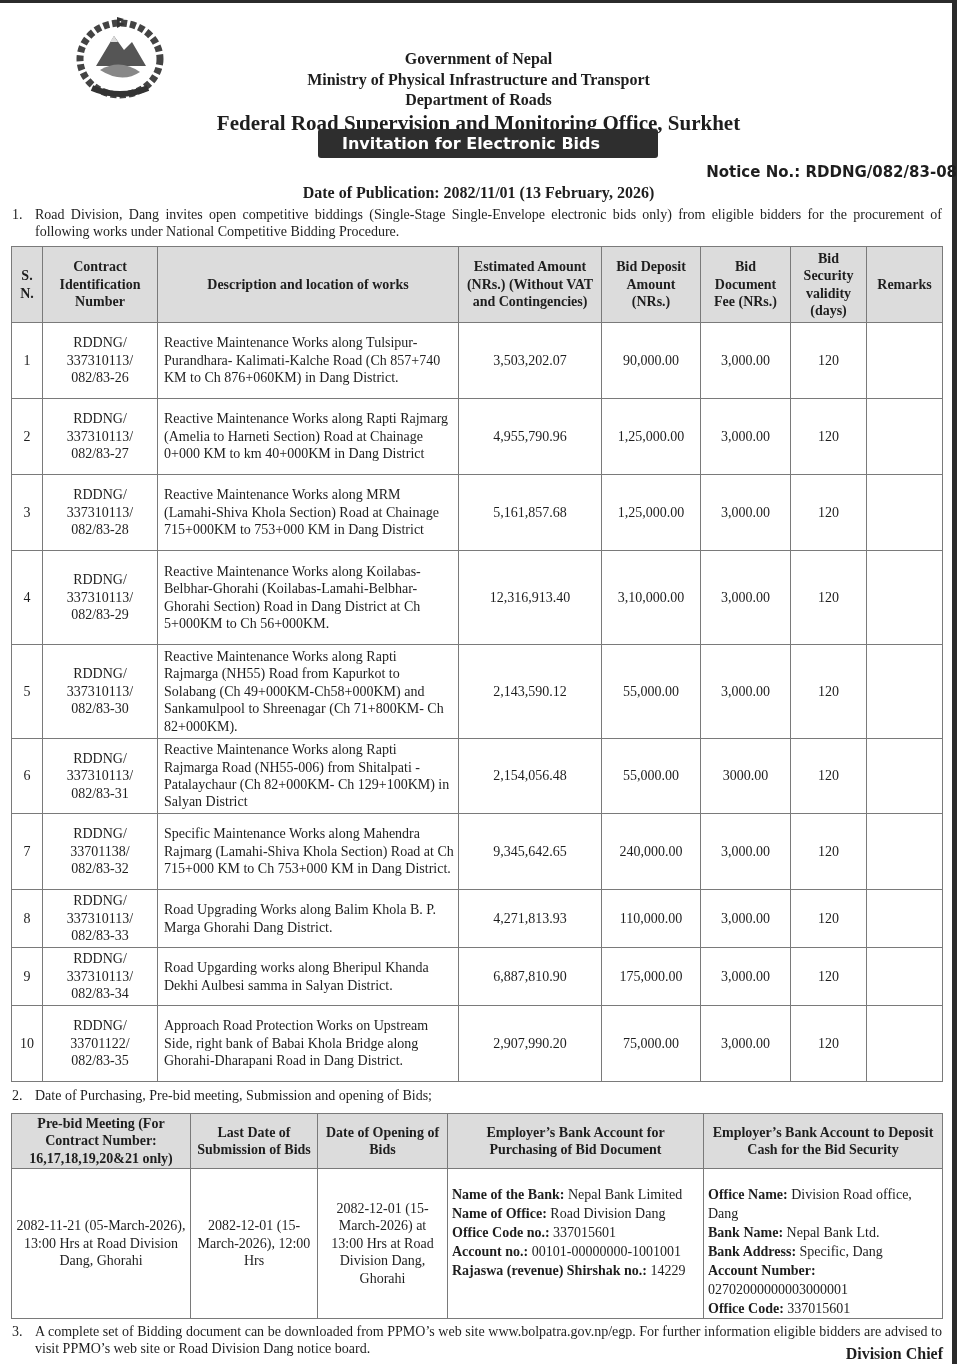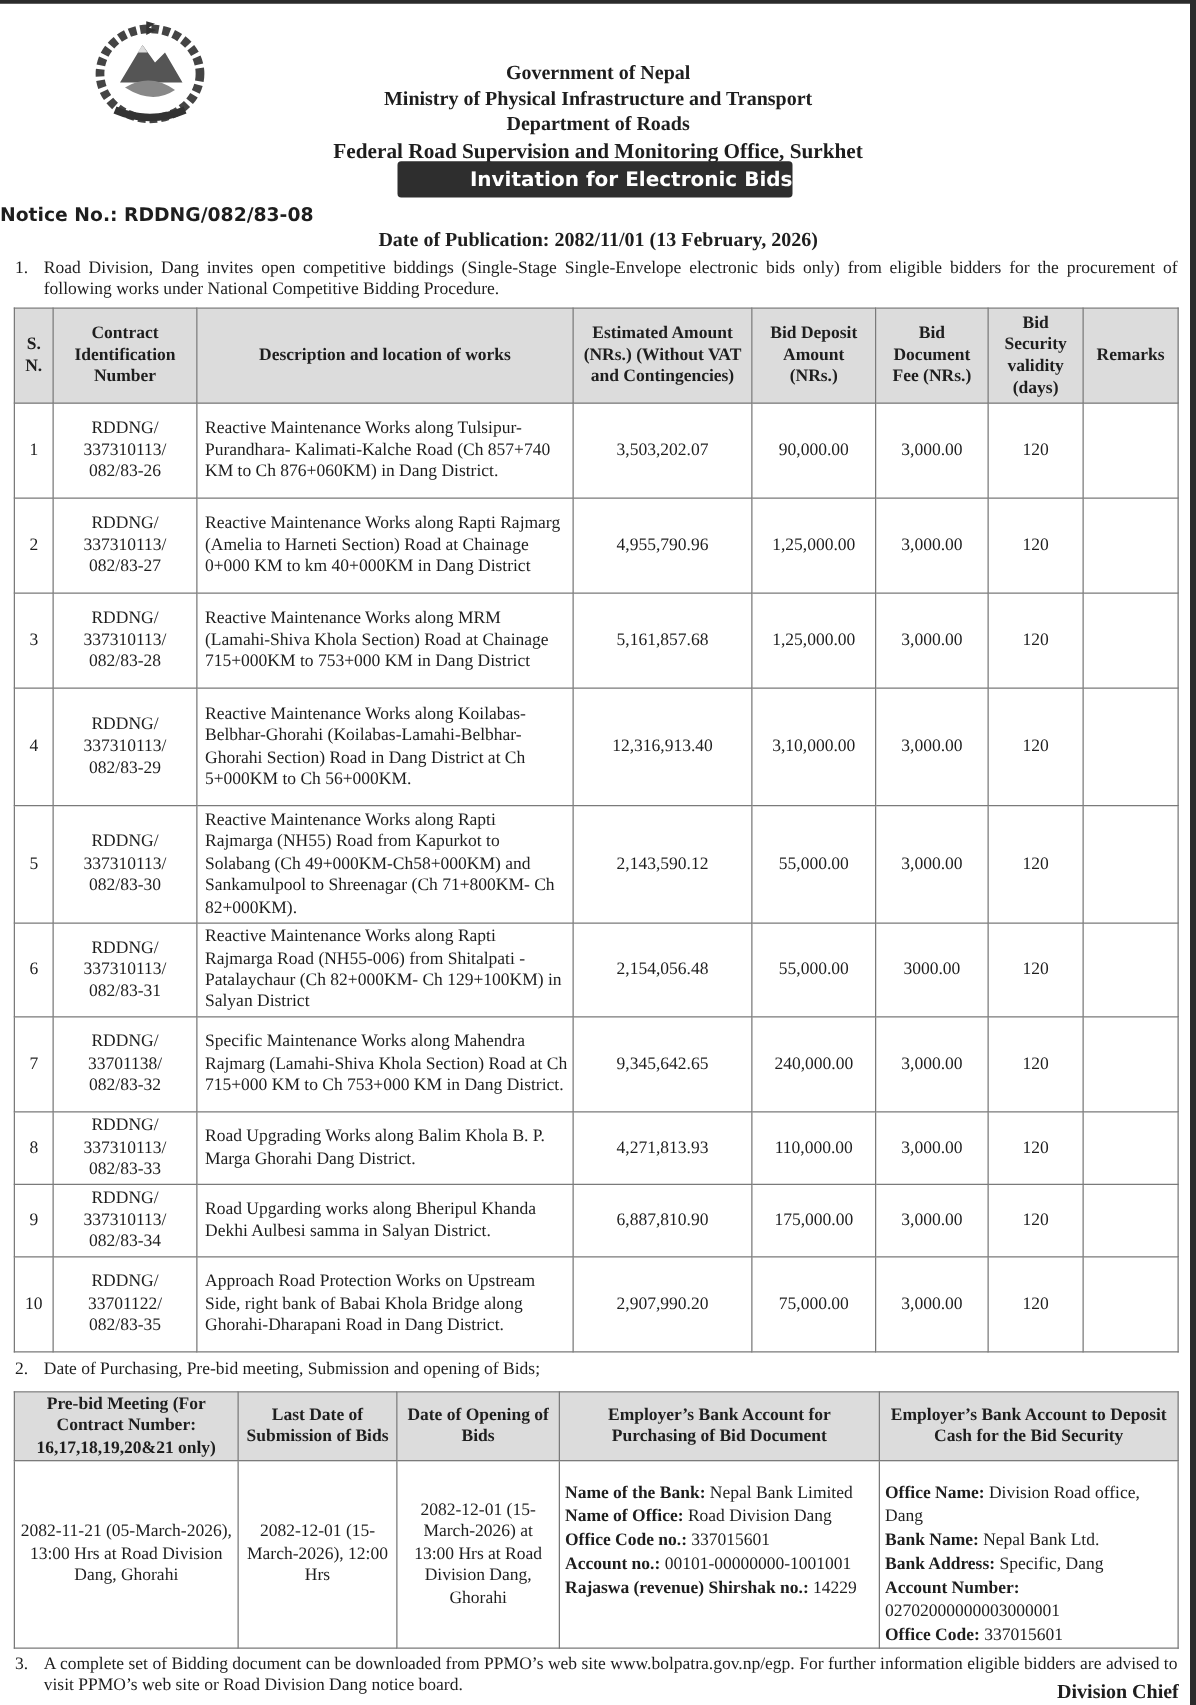--- a/index.html
+++ b/index.html
@@ -3,24 +3,24 @@
 <meta charset="utf-8">
 <style>
   html, body { margin: 0; padding: 0; background: #ffffff; }
   body { width: 957px; height: 1364px; position: relative; overflow: hidden; font-family: "DejaVu Serif", "Liberation Serif", serif; color: #1e1e1e; }
   .frame { position: absolute; left: 0; top: 0; width: 957px; height: 1364px; box-sizing: border-box; border-top: 3px solid #2b2b2b; border-right: 5px solid #2b2b2b; }
   .emblem { position: absolute; left: 70px; top: 14px; width: 100px; height: 86px; }
   .hdr { position: absolute; left: 0; width: 957px; text-align: center; font-family: "Liberation Serif", serif; font-weight: bold; margin-top: 40px; }
   .h1 { top: 10px; font-size: 16px; }
   .h2 { top: 31px; font-size: 16px; }
   .h3 { top: 51px; font-size: 16px; }
-  .h4 { top: 71px; font-size: 17px; }
+  .h4 { top: 71px; font-size: 21px; }
   .h5 { top: 92px; font-size: 24px; }
-  .banner { position: absolute; left: 318px; top: 129px; width: 316px; height: 29px; background: #2e2e2e; border-radius: 3px; color: #ffffff; font-family: "DejaVu Sans", sans-serif; font-weight: bold; font-size: 16px; text-align: right; line-height: 29px; }
-  .notice { position: absolute; top: 163px; width: 957px; text-align: left; font-family: "DejaVu Sans", sans-serif; font-size: 15px; font-weight: bold; }
+  .banner { position: absolute; left: 318px; top: 129px; width: 316px; height: 29px; background: #2e2e2e; border-radius: 3px; color: #ffffff; font-family: "DejaVu Sans", sans-serif; font-weight: bold; font-size: 16px; text-align: left; line-height: 29px; padding-left: 24px; }
+  .notice { position: absolute; top: 163px; width: 957px; text-align: right; font-family: "DejaVu Sans", sans-serif; font-size: 15px; font-weight: bold; }
   .pubdate { position: absolute; top: 184px; width: 957px; text-align: center; font-family: "Liberation Serif", serif; font-weight: bold; font-size: 16px; }
   .para { position: absolute; left: 12px; width: 930px; font-family: "Liberation Serif", serif; font-size: 14px; line-height: 17px; }
   .para .num { position: absolute; left: 0; top: 0; }
   .para .txt { display: block; margin-left: 23px; text-align: justify; }
   table { position: absolute; border-collapse: collapse; font-family: "Liberation Serif", serif; font-size: 14px; line-height: 17.4px; table-layout: fixed; }
   th, td { border: 1.5px solid #7a7a7a; padding: 0 4px; }
   th { background: #dcdcdc; font-weight: bold; text-align: center; vertical-align: middle; }
   td { vertical-align: middle; text-align: center; }
   td.desc { text-align: left; padding-left: 6px; }
   td.bank { text-align: left; vertical-align: top; padding-top: 16px; line-height: 19px; }

